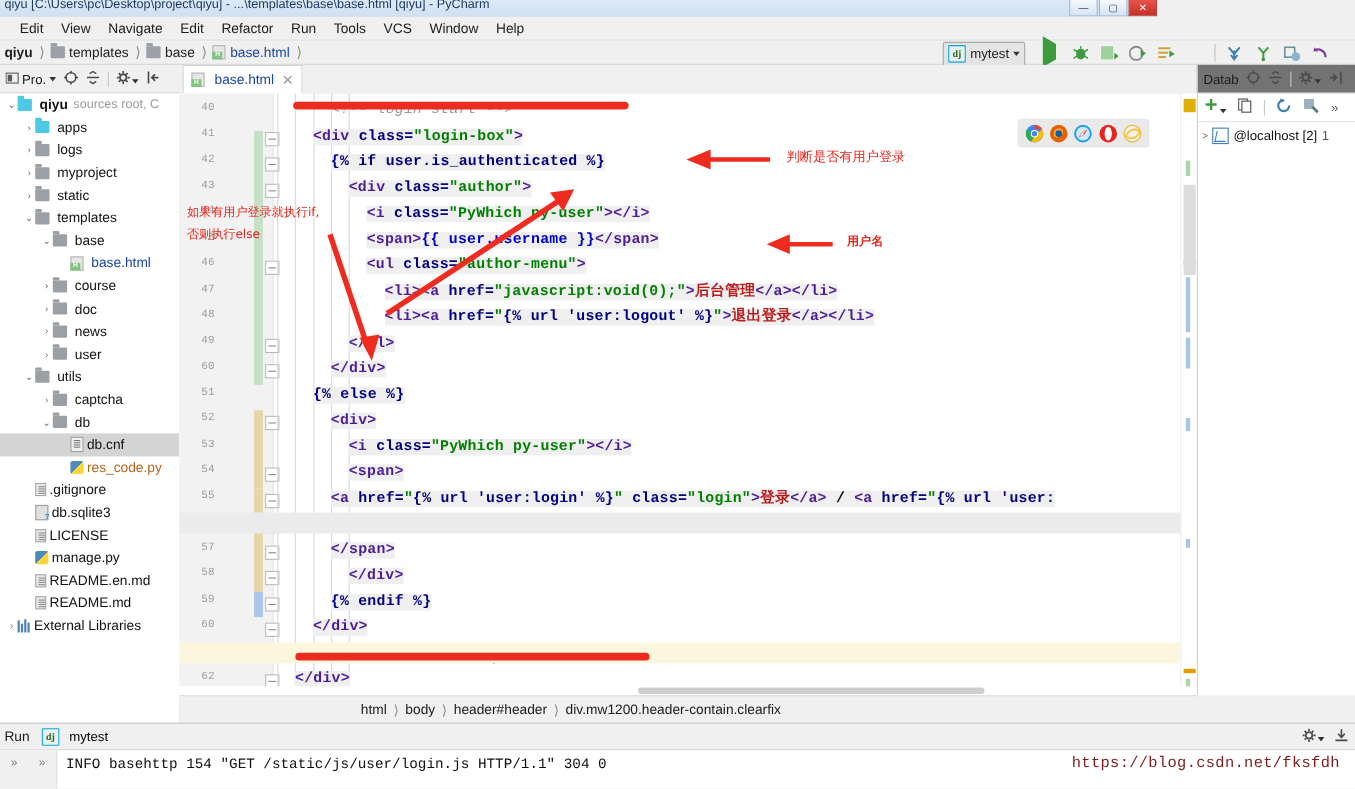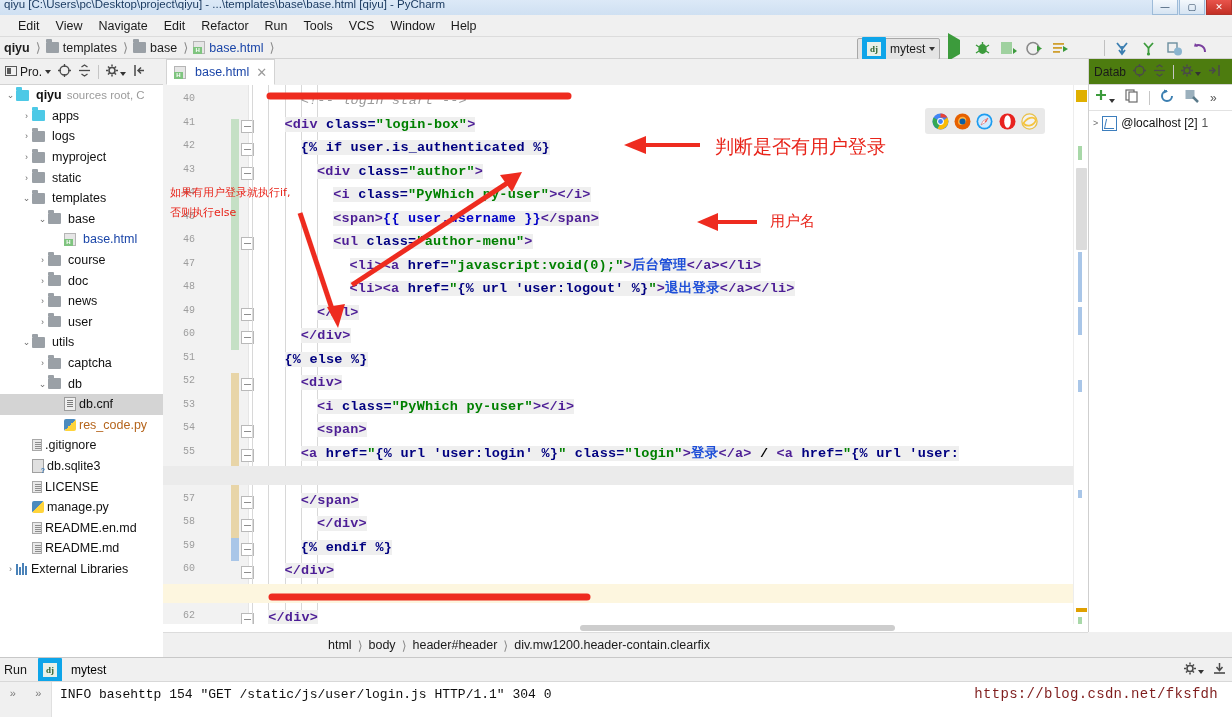--- a/index.html
+++ b/index.html
@@ -9,21 +9,21 @@
     background: #f0f0f0;
     font-family: "Liberation Sans", sans-serif;
     font-size: 12px;
     color: #000;
     -webkit-font-smoothing: antialiased;
   }
   #app { position: relative; width: 1232px; height: 717px; overflow: hidden; background:#f0f0f0; }
 
   
   .titlebar {
-    position:absolute; left:0; top:0; width:1232px; height:15px;
+    position:absolute; left:0; top:0; width:1052px; height:15px;
     background: linear-gradient(#dce9f7, #cfe0f2);
     border-bottom:1px solid #9dbbd8;
     overflow:hidden;
     text-align:right;
   }
   .titlebar .tb-text {
     position:absolute; left:4px; top:-2px; font-size:11.5px; color:#17375e;
     white-space:nowrap; letter-spacing:0px;
   }
   .win-btns { position:absolute; right:0; top:0; height:15px; display:flex; }
@@ -73,21 +73,21 @@
     background:#7fc47f; color:#fff; font-size:6px; line-height:7px; text-align:center; font-weight:bold;
   }
 
   
   .run-widget {
     position:absolute; left:857px; top:38px; height:20px;
     display:flex; align-items:center;
     border:1px solid #a8a8a8; background:#e4e4e4; border-radius:2px; padding:0 4px;
   }
   .dj-icon {
-    width:14px; height:14px; background:#e8f0e8; border:5px solid #0ea5e9; color:#2b5e2b;
+    width:14px; height:14px; background:#e8f0e8; border:1px solid #0ea5e9; color:#2b5e2b;
     font-size:9px; font-weight:bold; display:flex; align-items:center; justify-content:center;
     font-family:"Liberation Serif", serif; margin-right:4px; border-radius:1px;
   }
   .run-widget .rw-label { font-size:12px; color:#1a1a1a; margin-right:4px; }
   .caret-down { width:0;height:0;border-left:3.5px solid transparent;border-right:3.5px solid transparent;border-top:4px solid #333; }
 
   .toolbar-icons { position:absolute; left:948px; top:38px; height:20px; display:flex; align-items:center; gap:9px; }
   .tb-ico { width:17px; height:17px; position:relative; display:inline-block; }
   .tri-run { width:0;height:0;border-top:7px solid transparent;border-bottom:7px solid transparent;border-left:12px solid #3c9b3c; margin-top:2px;}
   .sq-stop { width:12px;height:12px;background:#a8a8a8; margin-top:3px;}
@@ -110,21 +110,21 @@
     position:absolute; left:3px; top:0px; height:26px; box-sizing:border-box;
     background:#ffffff; border:1px solid #d3d3d3; border-bottom:1px solid #fff;
     display:flex; align-items:center; padding:0 7px; gap:5px;
   }
   .etab .t-name { font-size:12.5px; color:#1a45a8; }
   .etab .t-close { color:#9a9a9a; font-size:13px; margin-left:2px; }
 
   
   .datab-strip {
     position:absolute; left:1088px; top:59px; width:144px; height:26px;
-    background:#4d7c0f; border-bottom:1px solid #d3d3d3; border-left:1px solid #d3d3d3;
+    background:#737373; border-bottom:1px solid #d3d3d3; border-left:1px solid #d3d3d3;
     display:flex; align-items:center; gap:7px; padding-left:5px; box-sizing:border-box;
   }
   .datab-strip .ds-label{font-size:12px;color:#1a1a1a;}
 
   
   .tree {
     position:absolute; left:0; top:85px; width:163px; height:572px;
     background:#ffffff; border-right:1px solid #cfcfcf; overflow:hidden;
     font-size:12.5px;
   }
@@ -190,21 +190,21 @@
   .hl-row  { position:absolute; left:0; width:925px; height:19px; background:#ebebeb; }
   .caret { position:absolute; width:1.5px; height:15px; background:#000; }
 
   
   .t-tag   { color:#4c1d95; }
   .t-attr  { color:#000080; }
   .t-str   { color:#008000; }
   .t-dj    { color:#000080; }
   .t-var   { color:#0000c8; }
   .t-cmt   { color:#9b9b9b; font-style:italic; font-weight:normal;}
-  .t-txt   { color:#1d4ed8; }
+  .t-txt   { color:#b91c1c; }
   .t-punct { color:#000000; }
   .bgsoft  { background:#efefef; }
 
   
   .iguide { position:absolute; width:1px; background:#d8d8d8; }
 
   
   .scrollmark { position:absolute; left:1073px; top:85px; width:15px; height:547px; background:#fff; border-left:1px solid #ededed;}
   .smark { position:absolute; left:2px; width:11px; height:5px; }
   .thumb { position:absolute; left:1076px; width:11px; background:#dcdcdc; border-radius:1px; }
@@ -822,16 +822,16 @@
 
     <path d="M700 145 L640 145" stroke="#ee2b1f" stroke-width="4"></path>
     <polygon points="624,145 646,136 646,154" fill="#ee2b1f"></polygon>
 
     <path d="M757 222 L712 222" stroke="#ee2b1f" stroke-width="4"></path>
     <polygon points="697,222 718,213 718,231" fill="#ee2b1f"></polygon>
   </svg>
 
   <div class="annot cn" style="left:170px; top:185px;">如果有用户登录就执行if,</div>
   <div class="annot cn" style="left:170px; top:205px;">否则执行else</div>
-  <div class="annot cn" style="left:715px; top:134px; font-size:19px;">判断是否有用户登录</div>
-  <div class="annot cn" style="left:770px; top:212px; font-size:15px;">用户名</div>
+  <div class="annot cn" style="left:715px; top:134px; font-size:12px;">判断是否有用户登录</div>
+  <div class="annot cn" style="left:770px; top:212px; font-size:11px;font-weight:bold;">用户名</div>
 
 </div>
 
 </body></html>

